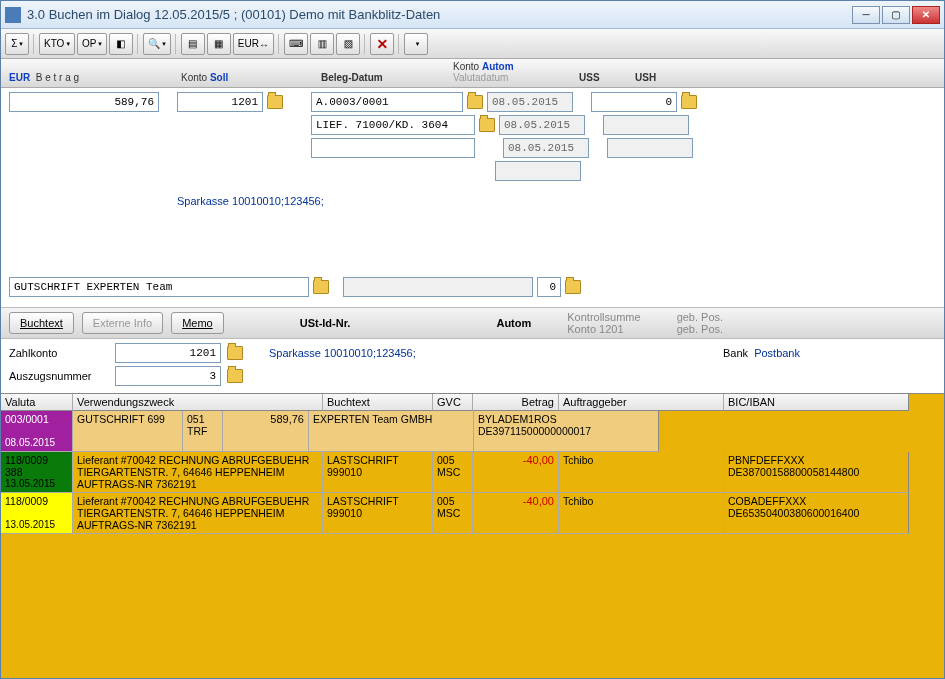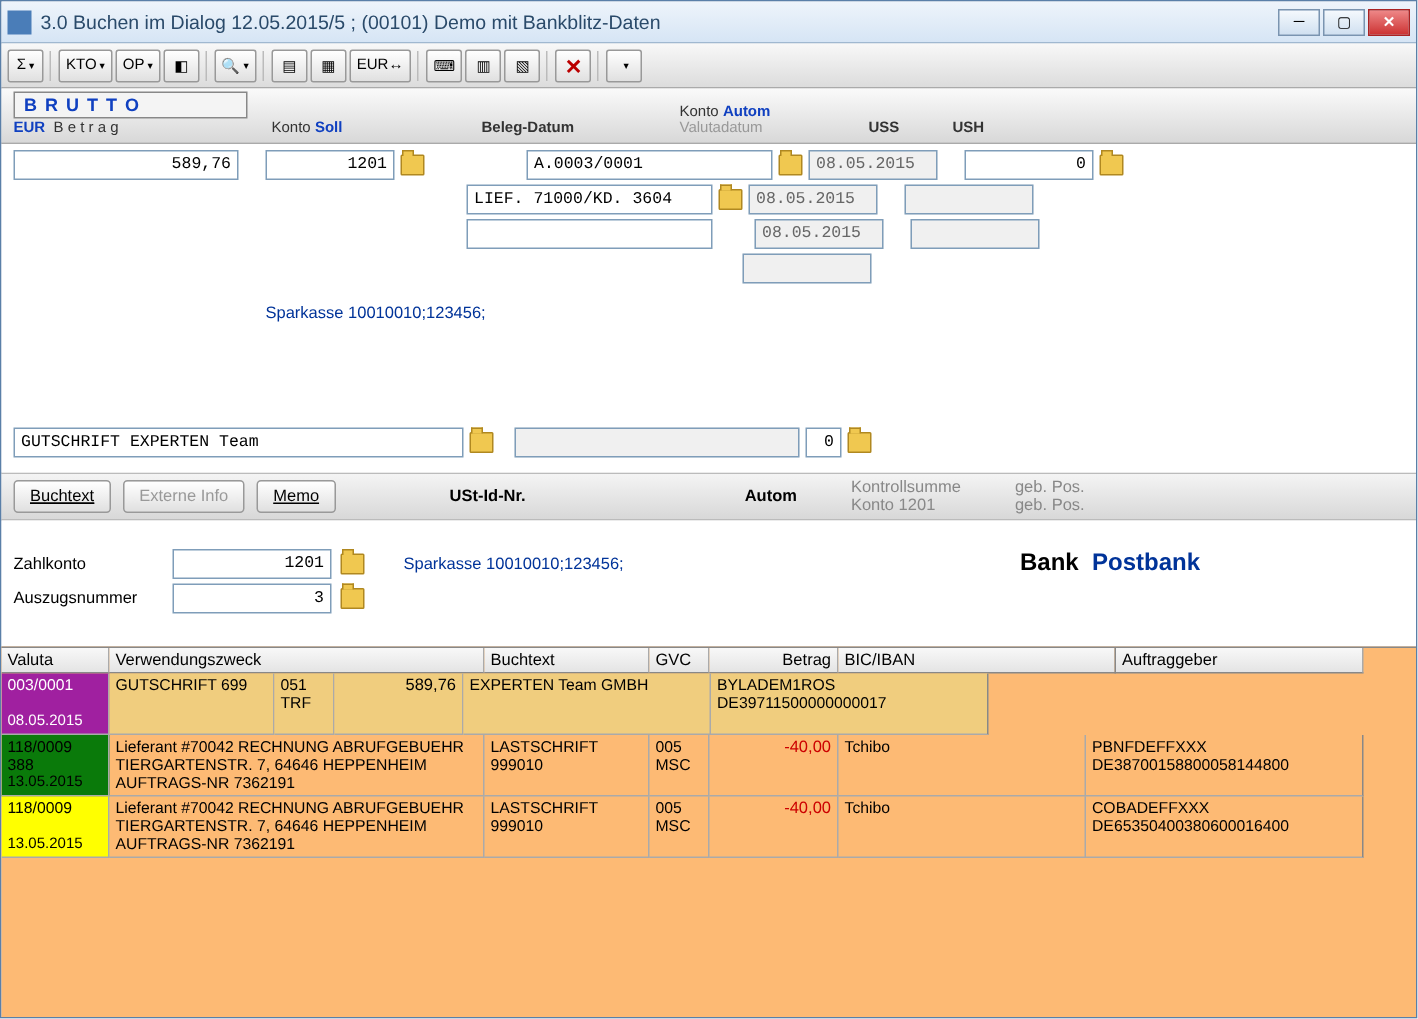--- a/index.html
+++ b/index.html
@@ -32,26 +32,26 @@
 .folder-icon::before { content: ""; position: absolute; inset: 0; background: #f0c850; border: 1px solid #b08820; border-radius: 1px; }
 .folder-icon::after { content: ""; position: absolute; top: -3px; left: 1px; width: 6px; height: 3px; background: #f0c850; border: 1px solid #b08820; border-bottom: none; }
 .bank-info { color: #003399; font-size: 11px; margin: 14px 0 0 168px; }
 .buchtext-row { display: flex; align-items: center; gap: 4px; margin-top: 70px; }
 .tabs-band { background: linear-gradient(#f4f4f4,#d8d8d8); border-top: 1px solid #bbb; border-bottom: 1px solid #bbb; padding: 3px 8px; display: flex; align-items: center; gap: 8px; }
 .tab-btn { height: 22px; border: 1px solid #999; background: linear-gradient(#fff,#e0e0e0); padding: 0 10px; border-radius: 3px; font-size: 11px; cursor: pointer; display: inline-flex; align-items: center; }
 .tab-btn.disabled { color: #999; }
 .tab-btn.underline { text-decoration: underline; }
 .tabs-band .lbl { font-weight: bold; font-size: 11px; }
 .tabs-band .gray { color: #888; }
-.zahl-section { background: #fff; padding: 19px 8px; }
+.zahl-section { background: #fff; padding: 4px 8px; }
 .zahl-row { display: flex; align-items: center; gap: 6px; margin-bottom: 3px; }
 .zahl-row .zlabel { width: 100px; font-size: 11px; }
 .link-blue { color: #003399; }
-.bank-right { margin-left: auto; font-size: 16px; font-weight: bold; }
-.grid { border-top: 1px solid #888; font-size: 11px; background: #fdba74; flex: 1; overflow: hidden; }
+.bank-right { margin-left: auto; font-size: 11px; }
+.grid { border-top: 1px solid #888; font-size: 11px; background: #eab308; flex: 1; overflow: hidden; }
 .grid-head, .grid-row { display: flex; }
 .gc { border-right: 1px solid #aaa; border-bottom: 1px solid #aaa; padding: 2px 4px; overflow: hidden; }
 .grid-head .gc { background: linear-gradient(#f8f8f8,#e4e4e4); border-bottom: 1px solid #888; font-weight: normal; white-space: nowrap; }
 .col-valuta { width: 72px; }
 .col-vzweck { width: 250px; }
 .col-btext { width: 110px; }
 .col-gvc { width: 40px; }
 .col-betrag { width: 86px; text-align: right; }
 .col-auftrag { width: 165px; }
 .col-bic { width: 185px; border-right: 1px solid #888; }
@@ -106,21 +106,20 @@
     <div class="tb-btn x-btn">✕</div>
     <div class="tb-sep"></div>
     <div class="tb-btn">
         <span class="dd">▾</span>
       </div>
   </div>
 
   <div class="header-band">
     <div class="header-row">
       <div class="hcell" style="width:156px">
-        <div class="brutto-box"><span class="brutto-text">B R U T T O</span></div>
         <div class="hlabel"><span class="blue">EUR</span>&nbsp;&nbsp;<span>B e t r a g</span></div>
       </div>
       <div class="hcell" style="width:120px; margin-left:10px;">
         <div class="hlabel"><span>Konto</span> <span class="blue">Soll</span></div>
       </div>
       <div class="hcell" style="width:126px; margin-left:14px;">
         <div class="hlabel" style="font-weight:bold">Beleg-Datum</div>
       </div>
       <div class="hcell" style="width:120px">
         <div class="hlabel"><span>Konto</span> <span class="blue">Autom</span></div>
@@ -135,21 +134,21 @@
     </div>
   </div>
 
   <div class="form-area">
     <div class="row">
       <input class="inp right" style="width: 150px;" value="589,76">
       <span style="width:10px"></span>
       <input class="inp right" style="width: 86px;" value="1201">
       <span class="folder-icon"></span>
       <span style="width:20px"></span>
-      <input class="inp" style="width: 164px; margin-left: 40px;" value="A.0003/0001">
+      <input class="inp" style="width: 152px;" value="A.0003/0001">
       <span class="folder-icon"></span>
       <input class="inp ro" style="width: 86px;" value="08.05.2015">
       <span style="width:10px"></span>
       <input class="inp right" style="width: 86px;" value="0">
       <span class="folder-icon"></span>
     </div>
     <div class="row">
       <span style="width:298px"></span>
       <input class="inp" style="width: 164px;" value="LIEF. 71000/KD. 3604">
       <span class="folder-icon"></span>
@@ -223,22 +222,22 @@
     </div>
   </div>
 
   <div class="grid">
     <div class="grid-head">
       <div class="gc col-valuta">Valuta</div>
       <div class="gc col-vzweck">Verwendungszweck</div>
       <div class="gc col-btext">Buchtext</div>
       <div class="gc col-gvc">GVC</div>
       <div class="gc col-betrag">Betrag</div>
+      <div class="gc col-auftrag">Auftraggeber</div>
       <div class="gc col-bic">BIC/IBAN</div>
-      <div class="gc col-auftrag">Auftraggeber</div>
     </div>
     <div id="grid-body">
         <div class="grid-row highlight">
           <div class="gc col-valuta multiline valuta-purple">
             <div>003/0001</div>
             <div>&nbsp;</div>
             <div class="small-date">08.05.2015</div>
           </div>
           <div class="gc col-btext multiline">GUTSCHRIFT 699</div>
           <div class="gc col-gvc multiline">051 TRF</div>

